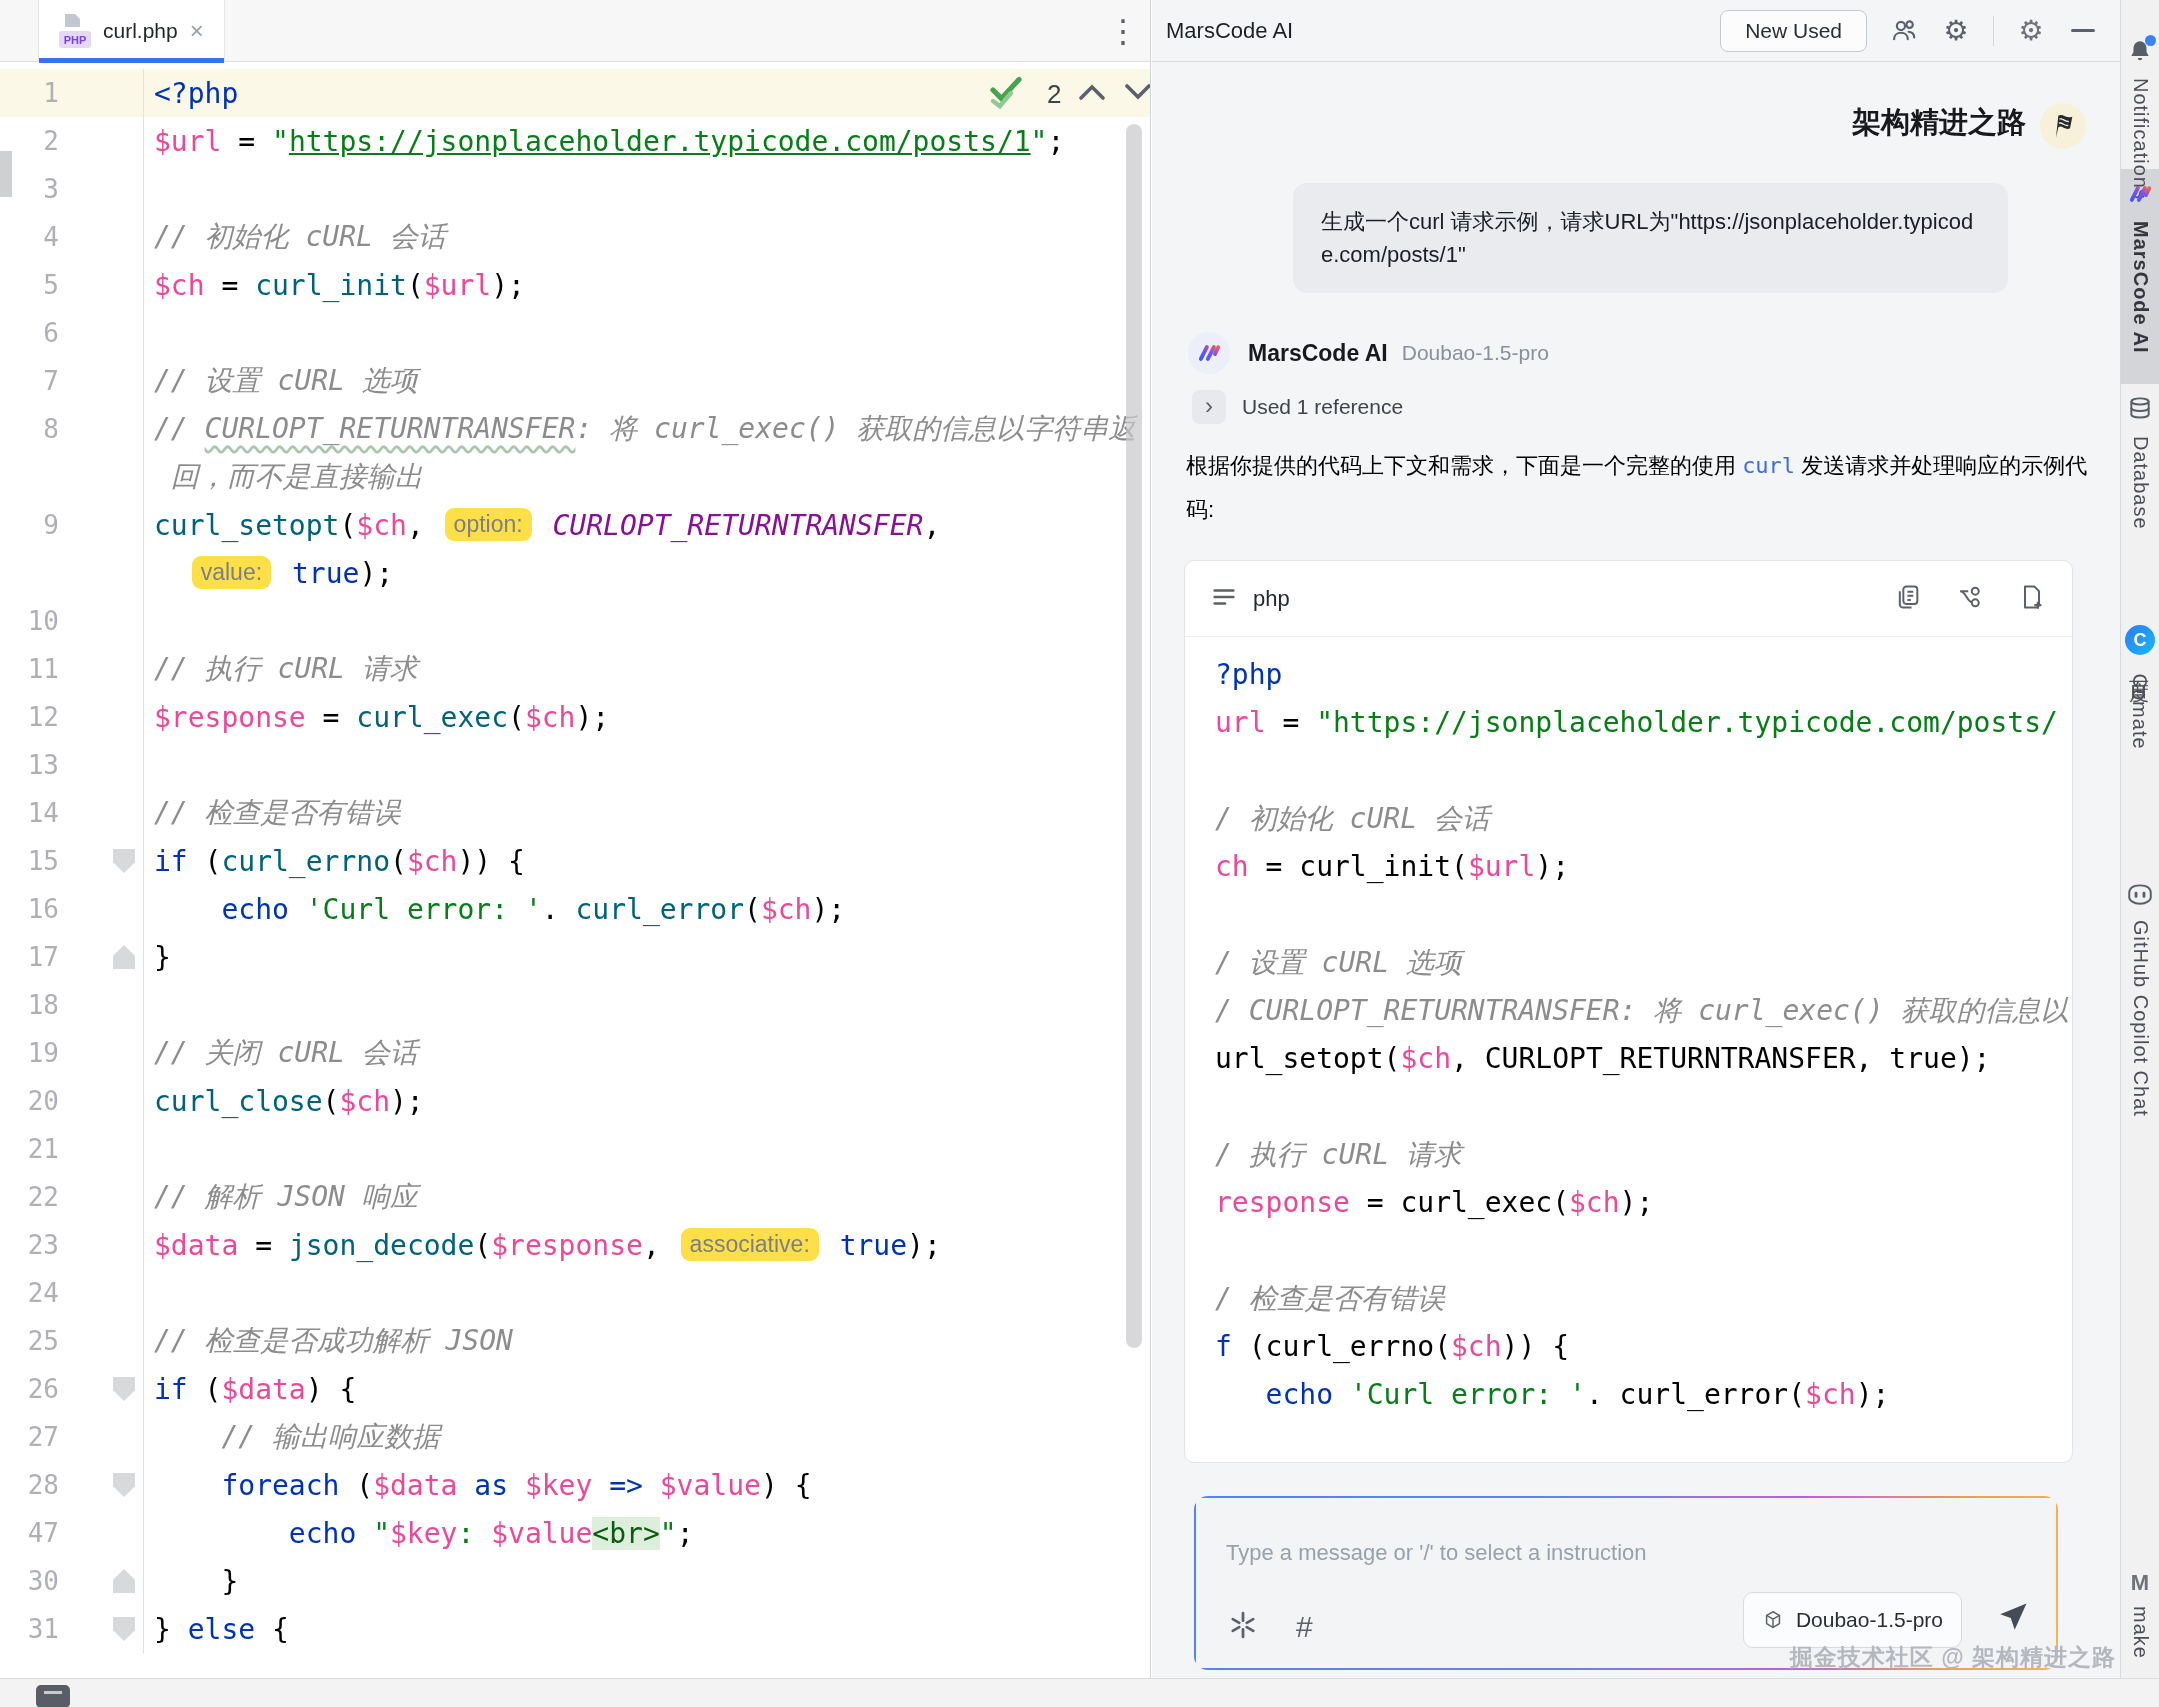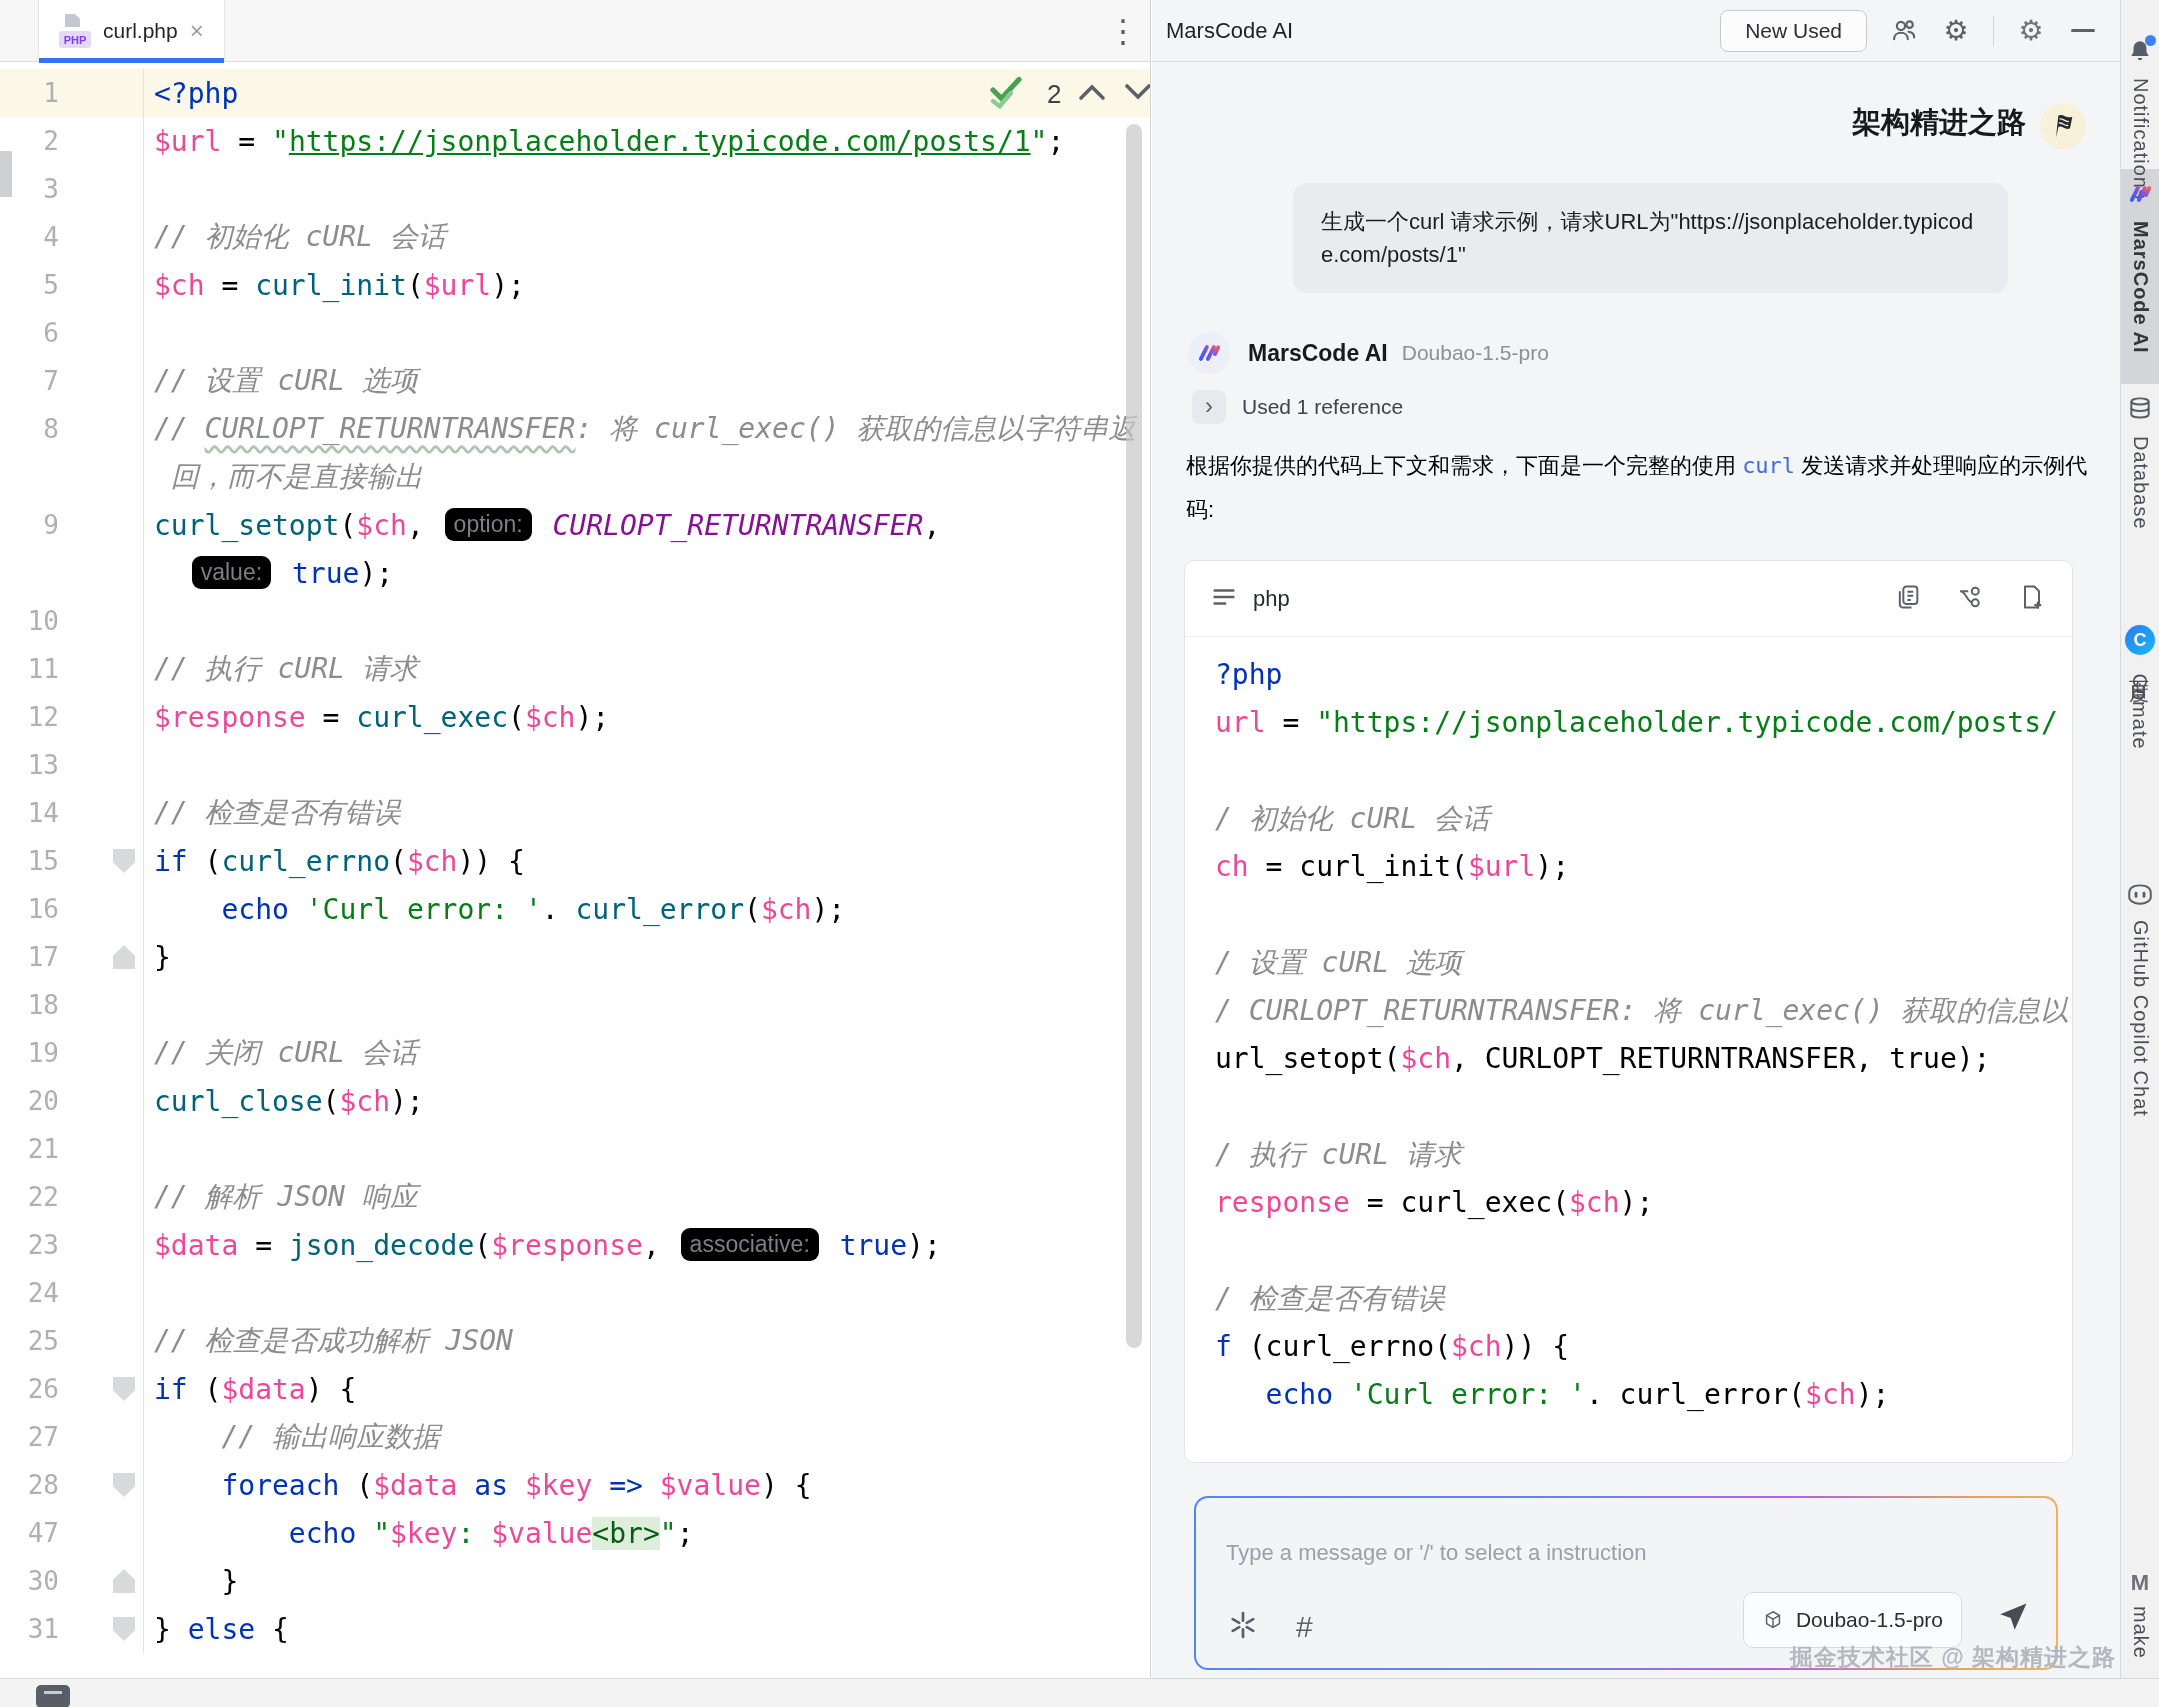--- a/index.html
+++ b/index.html
@@ -35,21 +35,21 @@
   .fold.up{clip-path:polygon(50% 0,100% 45%,100% 100%,0 100%,0 45%);}
   .codecell{padding-left:10px;}
 
   .t{color:#000;} .k{color:#0033b3;} .b{color:#0033b3;}
   .v{color:#ec4899;} .f{color:#00627a;}
   .s{color:#067d17;} .sl{color:#067d17;text-decoration:underline;margin-top:45px;}
   .c{color:#8c8c8c;font-style:italic;}
   .cc{color:#8c8c8c;font-style:italic;text-decoration:underline wavy;text-decoration-color:#a9c6ae;text-underline-offset:7px;}
   .const{color:#871094;font-style:italic;}
   .hg{background:#ddefdb;color:#0a5c12;}
-  .inlay{display:inline-block;background:#000000;color:#7c7f85;font-family:"Liberation Sans",sans-serif;
+  .inlay{display:inline-block;background:#fde047;color:#7c7f85;font-family:"Liberation Sans",sans-serif;
          font-size:23px;border-radius:9px;padding:3px 9px;margin:0 4px;vertical-align:3px;}
 
   .inspect{position:absolute;left:987px;top:74px;height:40px;display:flex;align-items:center;gap:16px;}
   .inspect .cnt{font-size:26px;color:#3f434b;}
   .sb{position:absolute;left:1126px;top:124px;width:16px;height:1224px;background:#c7c8cb;border-radius:8px;opacity:.7;}
   .lmark{position:absolute;left:0;top:151px;width:12px;height:46px;background:#cfd0d2;}
 
   
   .statusbar{position:absolute;left:0;top:1678px;width:2159px;height:30px;background:#f3f3f4;
              border-top:1px solid #d9dadc;box-sizing:border-box;}
@@ -92,21 +92,21 @@
             border:1px solid #e2e4e8;border-radius:10px;box-sizing:border-box;overflow:hidden;}
   .cc-head{height:76px;display:flex;align-items:center;padding:0 26px;border-bottom:1px solid #eceef1;box-sizing:border-box;}
   .cc-head .lang{font-size:22px;color:#26292e;margin-left:16px;margin-right:auto;}
   .cc-actions{display:flex;gap:34px;color:#5c6068;}
   .cc-body{padding:14px 0 0 30px;font-family:"DejaVu Sans Mono",monospace;font-size:28px;white-space:pre;overflow:hidden;}
   .ccrow{height:48px;line-height:48px;overflow:hidden;}
 
   .inputwrap{position:absolute;left:42px;top:1496px;width:864px;height:174px;border-radius:14px;padding:2px;
              box-sizing:border-box;
              background:linear-gradient(100deg,#4f86f7 0%,#6f7df2 45%,#b85fe8 68%,#f0a04e 88%,#f7b25c 100%);}
-  .inputbox{width:100%;height:100%;border-radius:12px;background:#f3f4f6;position:relative;box-sizing:border-box;}
+  .inputbox{width:100%;height:100%;border-radius:0;background:#f3f4f6;position:relative;box-sizing:border-box;}
   .placeholder{position:absolute;left:30px;top:42px;font-size:22px;color:#9aa0a9;}
   .in-icons{position:absolute;left:32px;bottom:24px;display:flex;align-items:center;gap:38px;color:#5c6068;}
   .hash{font-size:30px;color:#5c6068;}
   .modelchip{position:absolute;right:94px;bottom:20px;height:56px;padding:0 18px;background:#fbfcfd;
              border:1px solid #d8dade;border-radius:10px;display:flex;align-items:center;gap:12px;
              font-size:21px;color:#2a2d33;box-sizing:border-box;}
   .send{position:absolute;right:26px;bottom:30px;}
 
   .wm-bottom{position:absolute;right:4px;top:1642px;font-size:23px;font-weight:bold;color:#b4b7bd;letter-spacing:1px;}
 

